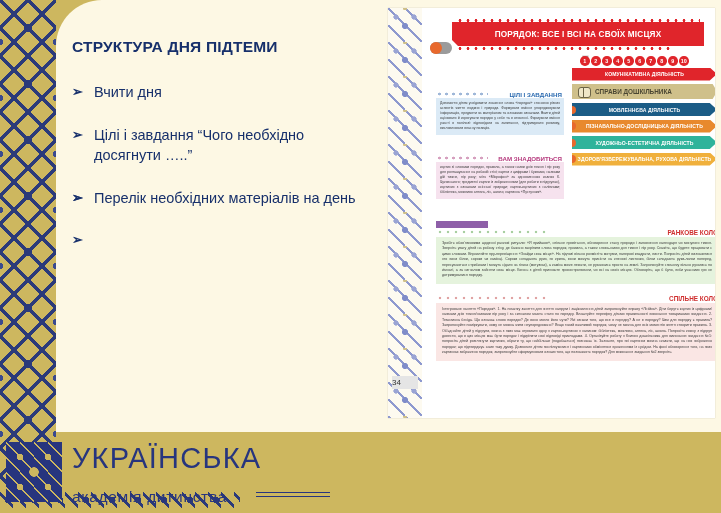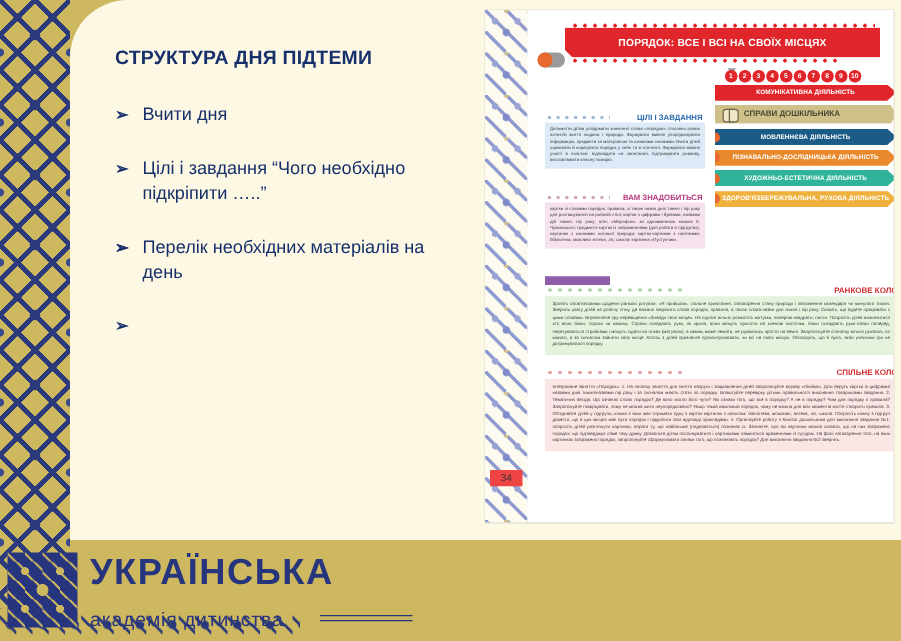--- a/index.html
+++ b/index.html
@@ -37,21 +37,21 @@
     position: absolute; left: 56px; top: 0; width: 665px; height: 432px;
     background: #fdf8e4;
     border-top-left-radius: 46px;
   }
   .card-inner {
     position: absolute; inset: 0;
     display: flex;
   }
   
   .outline {
-    width: 372px; padding: 38px 14px 0 36px;
+    width: 372px; padding: 38px 14px 0 16px;
   }
   .outline h1 {
     color: #17306b; font-size: 15.5px; font-weight: bold;
     letter-spacing: .2px; margin-bottom: 26px;
   }
   ul.bullets { list-style: none; }
   ul.bullets li {
     position: relative; color: #17306b; font-size: 14.5px;
     line-height: 1.42; padding-left: 22px; margin-bottom: 22px;
   }
@@ -76,21 +76,21 @@
       radial-gradient(circle at 8px 9px, #9aa4d4 2.4px, transparent 2.8px),
       radial-gradient(circle at 26px 9px, #9aa4d4 2.4px, transparent 2.8px),
       radial-gradient(circle at 17px 18px, #7f8cc9 2.8px, transparent 3.2px),
       radial-gradient(circle at 17px 0px, #cfc089 2px, transparent 2.4px),
       linear-gradient(45deg, transparent 45%, #8e99cf 45%, #8e99cf 55%, transparent 55%);
     background-size: 34px 34px, 34px 34px, 34px 34px, 34px 34px, 17px 17px;
   }
   .pg-body { position: absolute; left: 34px; top: 0; right: 0; bottom: 0; padding-left: 48px; }
   .pgnum {
     position: absolute; left: 4px; top: 368px; width: 26px;
-    text-align: center; font-size: 8px; color: #333; background: #ef4444;
+    text-align: left; font-size: 8px; color: #333; background: #e5e5e5;
     padding: 2px 0; z-index: 3;
   }
 
   
   .banner {
     position: absolute; left: 30px; top: 14px; width: 252px; height: 24px;
     background: #e0252b; color: #fff; font-size: 8.2px; font-weight: bold;
     display: flex; align-items: center; justify-content: center;
     letter-spacing: .2px; clip-path: polygon(0 0,100% 0,100% 100%,6px 100%,0 calc(100% - 6px));
   }
@@ -212,21 +212,21 @@
       radial-gradient(circle at 14px 15px, #cdb75f 3px, transparent 3.4px),
       radial-gradient(circle at 42px 15px, #cdb75f 3px, transparent 3.4px),
       radial-gradient(circle at 28px 30px, #cdb75f 4.5px, transparent 5px),
       radial-gradient(circle at 14px 45px, #cdb75f 3px, transparent 3.4px),
       radial-gradient(circle at 42px 45px, #cdb75f 3px, transparent 3.4px),
       linear-gradient(45deg, transparent 46%, #cdb75f 46%, #cdb75f 54%, transparent 54%);
     background-size: 56px 60px, 56px 60px, 56px 60px, 56px 60px, 56px 60px, 14px 15px;
   }
   .logo-text { position: absolute; left: 72px; top: 12px; }
   .logo-text .l1 {
-    color: #27357e; font-size: 29px; font-weight: bold; letter-spacing: 1.2px;
+    color: #27357e; font-size: 29px; font-weight: normal; letter-spacing: 1.2px;
     line-height: 1;
   }
   .logo-text .l2 {
     color: #27357e; font-size: 15.5px; letter-spacing: .7px; margin-top: 15px;
   }
   .logo-rule {
     position: absolute; left: 256px; top: 60px; width: 74px; height: 5px;
     border-top: 1.5px solid #27357e; border-bottom: 1.5px solid #27357e;
   }
 </style>
@@ -241,21 +241,21 @@
 
     <div class="outline">
       <h1>СТРУКТУРА ДНЯ ПІДТЕМИ</h1>
       <ul class="bullets">
         <li>
           <span class="arrow">➢</span>
           <span>Вчити дня</span>
         </li>
         <li>
           <span class="arrow">➢</span>
-          <span>Цілі і завдання “Чого необхідно підкріпити …..”</span>
+          <span>Цілі і завдання “Чого необхідно досягнути …..”</span>
         </li>
         <li>
           <span class="arrow">➢</span>
         </li>
         <li>
           <span class="arrow">➢</span>
           <span>Перелік необхідних матеріалів  на день</span>
         </li>
         <li>
           <span class="arrow">➢</span>

